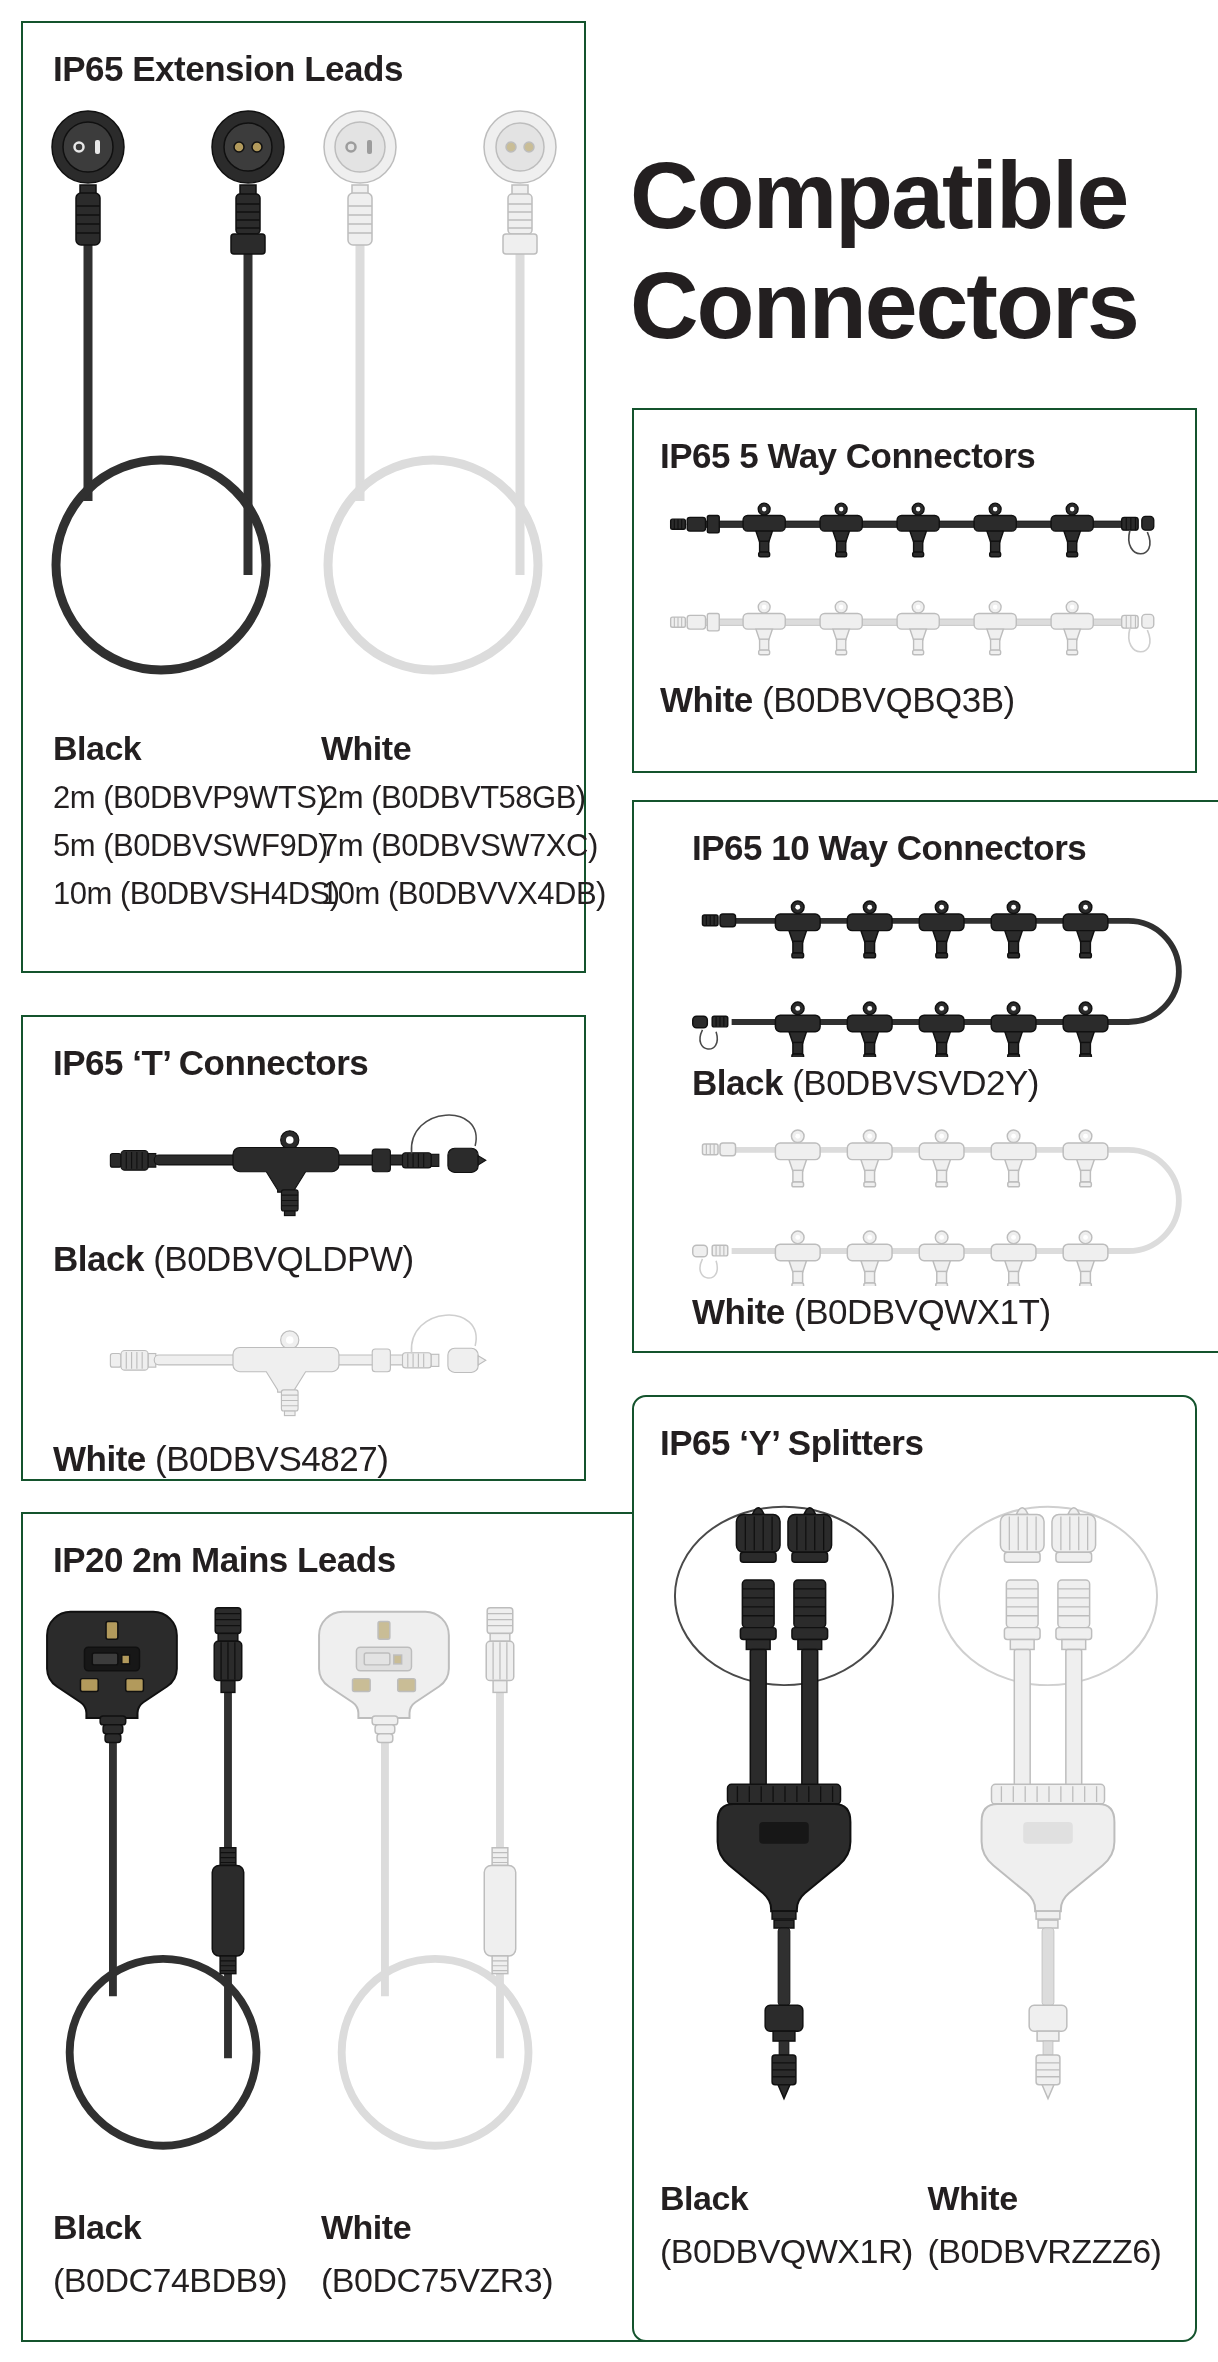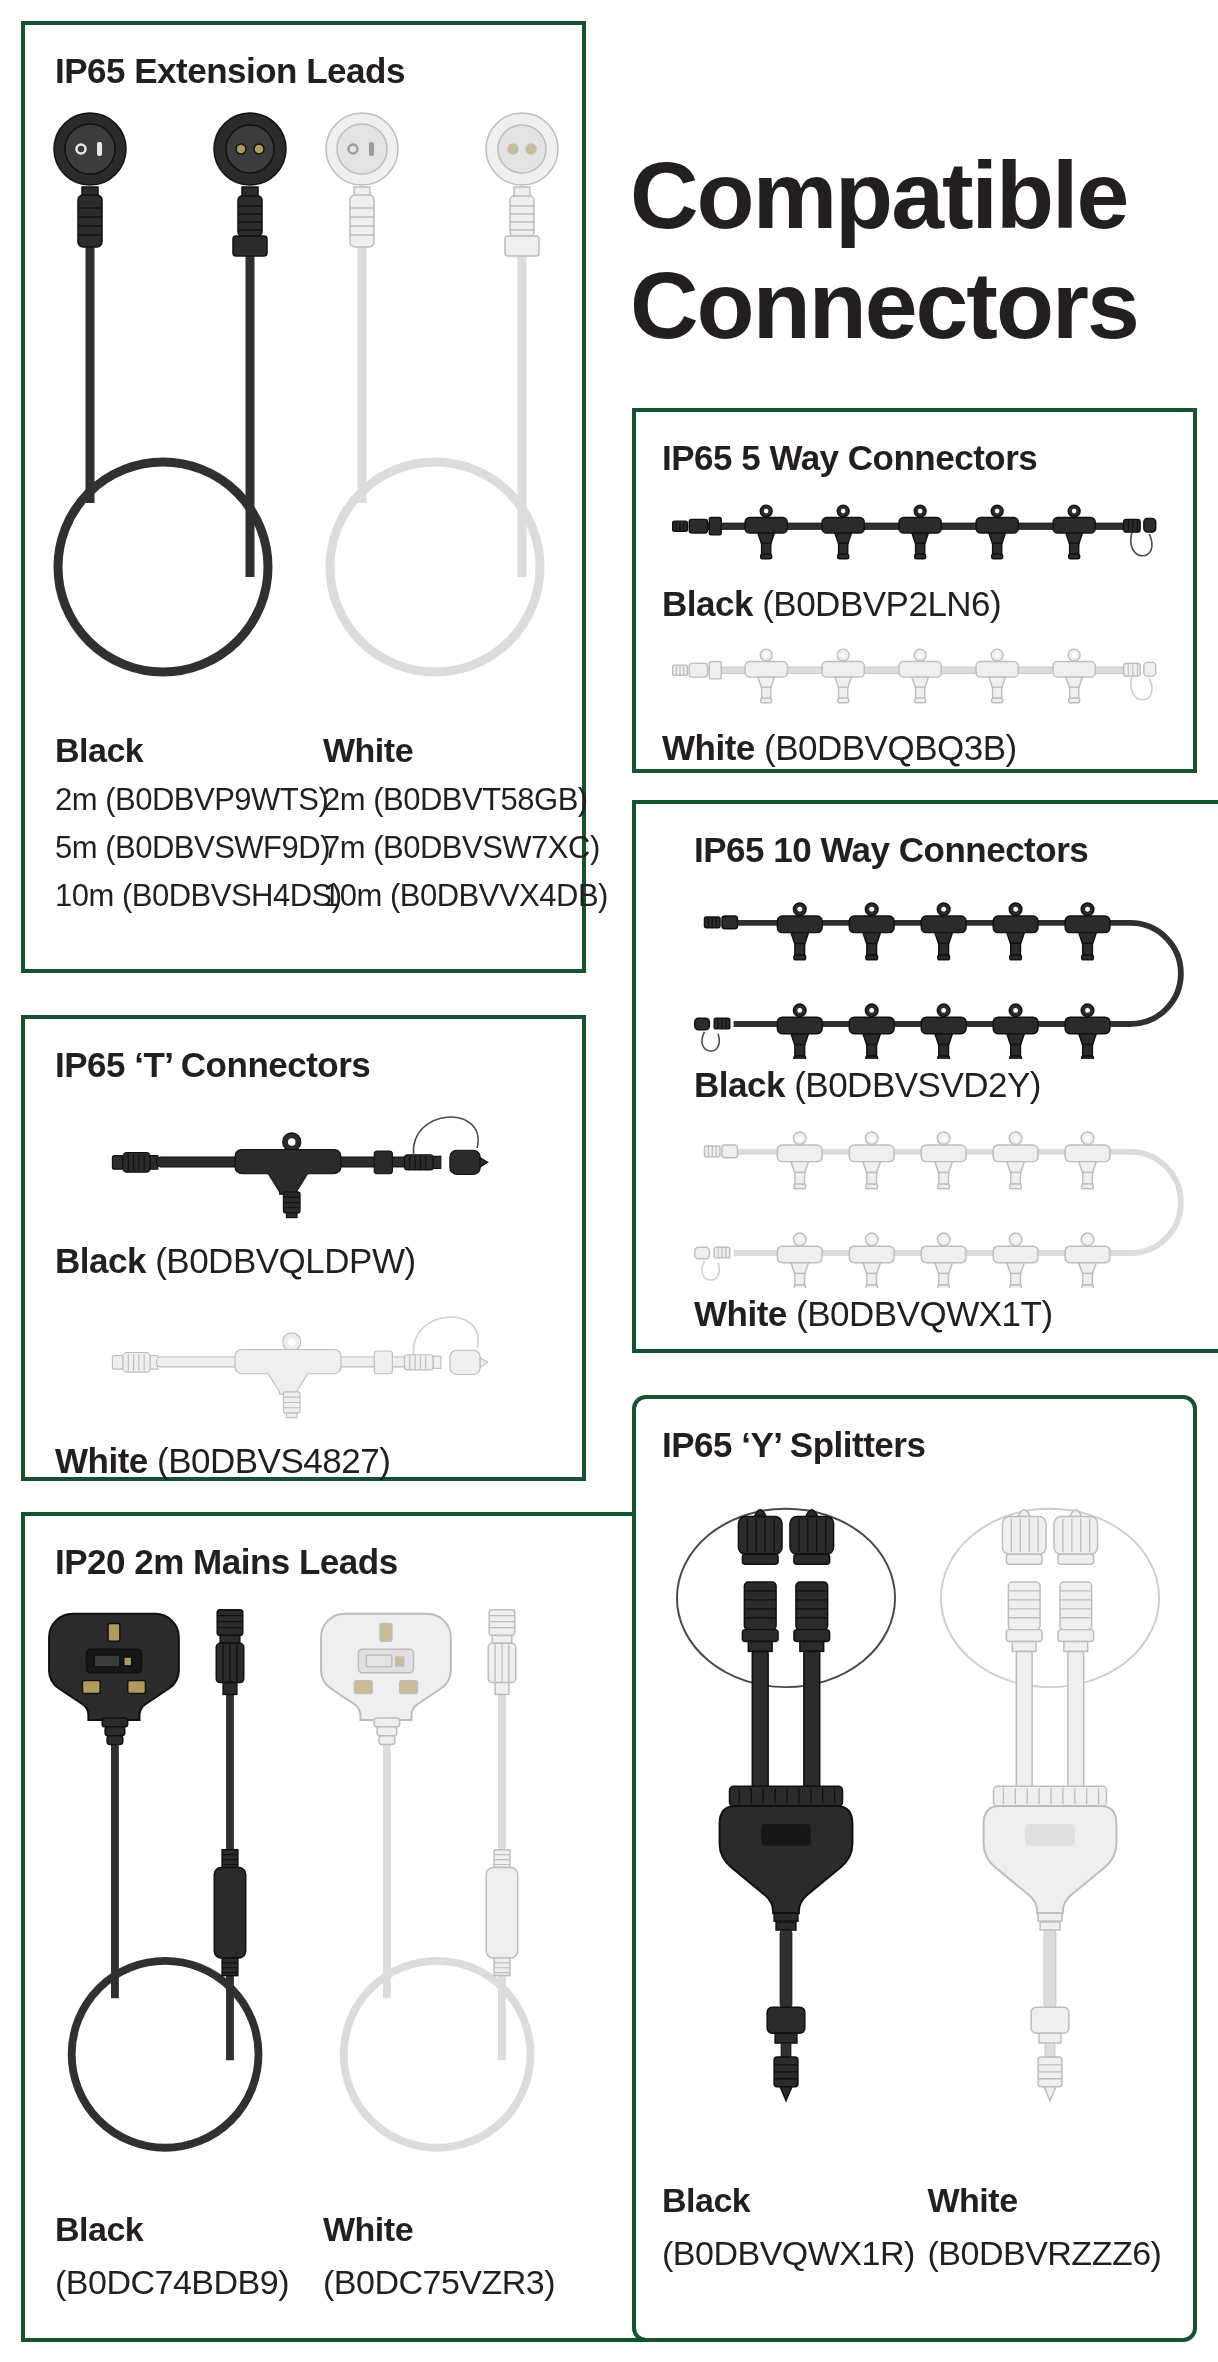--- a/index.html
+++ b/index.html
@@ -1,20 +1,20 @@
 <!DOCTYPE html>
 <html><head>
 <meta charset="utf-8">
 <style>
   html,body{margin:0;padding:0;}
   body{
     width:1218px;height:2362px;position:relative;background:#ffffff;
     font-family:"Liberation Sans",sans-serif;color:#231f20;overflow:hidden;
   }
-  .box{position:absolute;border:4px solid #14532d;background:#fff;box-sizing:border-box;}
+  .box{position:absolute;border:2px solid #14532d;background:#fff;box-sizing:border-box;}
   #box-ext   {left:21px;  top:21px;   width:565px; height:952px;}
   #box-t     {left:21px;  top:1015px; width:565px; height:466px;}
   #box-mains {left:21px;  top:1512px; width:639px; height:830px;}
   #box-5way  {left:632px; top:408px;  width:565px; height:365px;}
   #box-10way {left:632px; top:800px;  width:660px; height:553px;padding-left:32px;}
   #box-y     {left:632px; top:1395px; width:565px; height:947px;border-radius:14px;}
 
   .main-title{
     position:absolute;left:630px;top:76px;width:575px;
     font-size:95px;font-weight:700;line-height:1.16;letter-spacing:-2px;color:#231f20;
@@ -275,21 +275,20 @@
       <p>(B0DC75VZR3)</p>
     </div>
   </div>
 </section>
 
 <section class="box" id="box-5way">
   <h2>IP65 5 Way Connectors</h2>
   <svg class="ill v-black" width="525" height="88" viewBox="0 0 540 96" style="margin:12px 0 0 18px;">
       <use href="#shape-5way"></use>
     </svg>
-  <p class="variant-line"><span class="cname">Black</span> <span class="ccode">(B0DBVP2LN6)</span></p>
   <svg class="ill v-white" width="525" height="88" viewBox="0 0 540 96" style="margin:10px 0 0 18px;">
       <use href="#shape-5way"></use>
     </svg>
   <p class="variant-line"><span class="cname">White</span> <span class="ccode">(B0DBVQBQ3B)</span></p>
 </section>
 
 <section class="box" id="box-10way">
   <h2>IP65 10 Way Connectors</h2>
   <svg class="ill v-black" width="525" height="175" viewBox="0 0 530 180" style="margin:14px 0 0 18px;">
       <use href="#shape-10way"></use>

